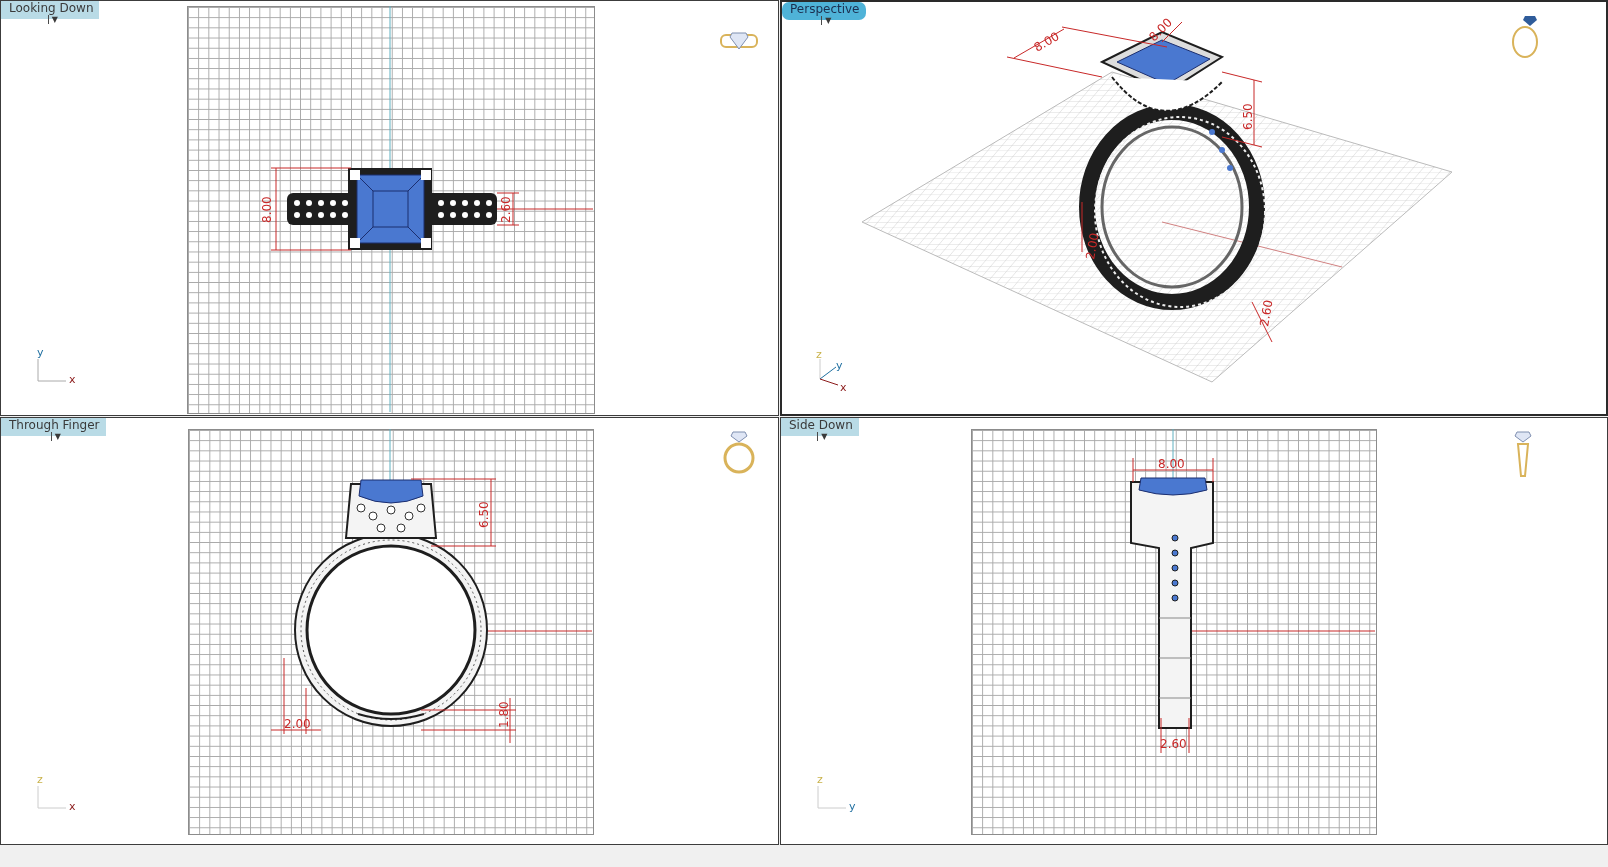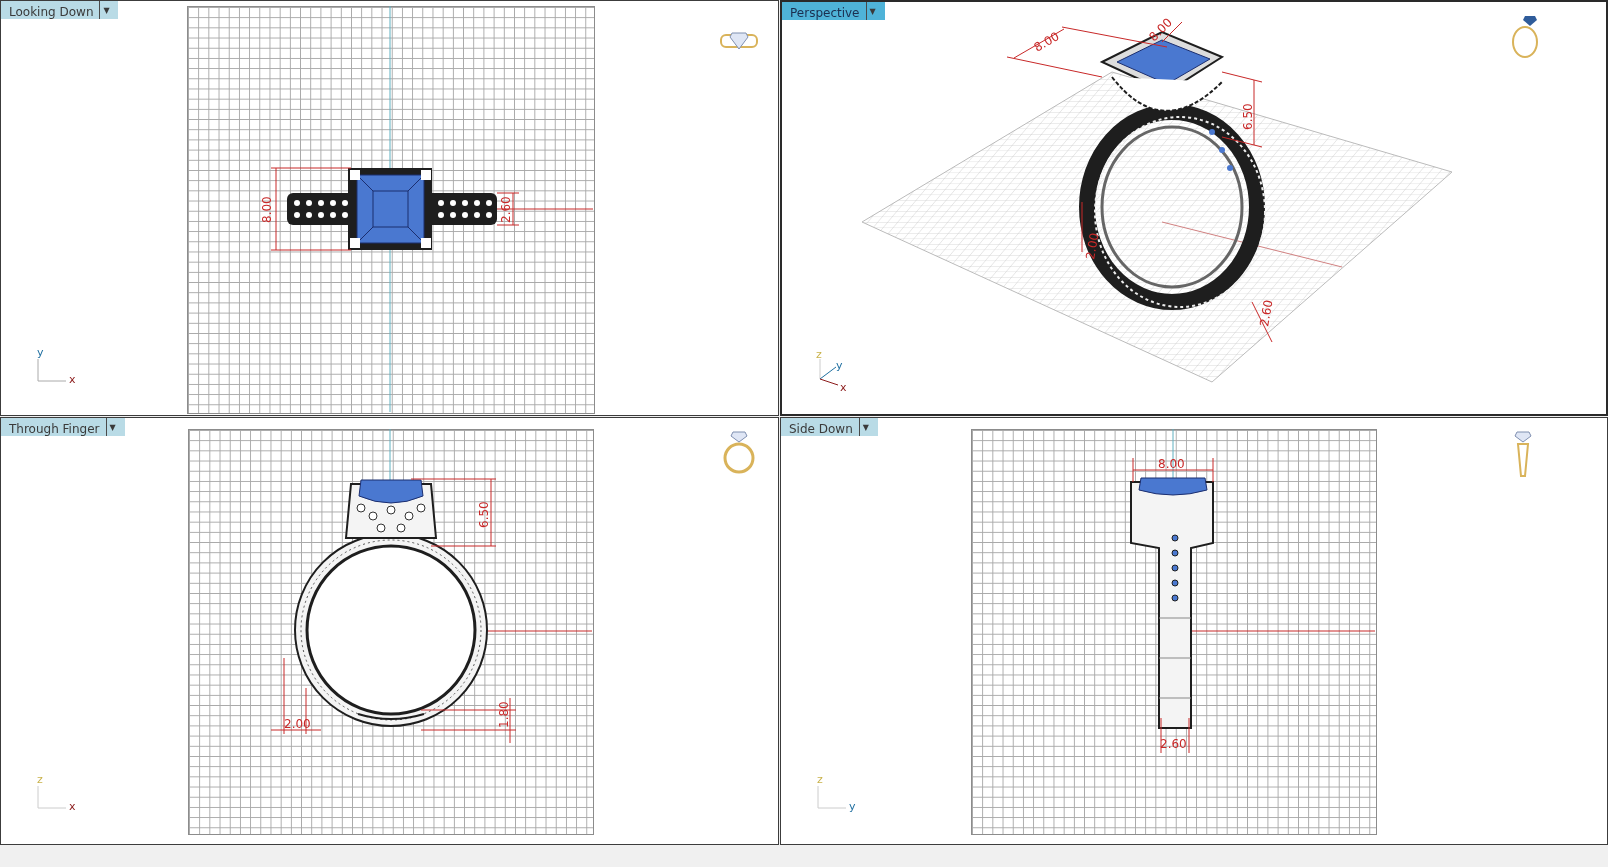--- a/index.html
+++ b/index.html
@@ -1,20 +1,20 @@
 <!DOCTYPE html>
 <html><head>
 <meta charset="utf-8">
 <style>
   html,body{margin:0;padding:0;}
   body{width:1608px;height:867px;background:#f0f0f0;position:relative;overflow:hidden;font-family:"DejaVu Sans",sans-serif;}
   .vp{position:absolute;background:#fff;border:1px solid #3c3c3c;box-sizing:border-box;overflow:hidden;}
   .vp.active{border:2px solid #2a2a2a;}
-  .vp-tab{position:absolute;left:0;top:0;height:18px;display:flex;align-items:flex-end;font-size:12px;color:#3a3a3a;background:#b9dbe6;padding:0 6px 0 8px;z-index:5;}
-  .vp.active .vp-tab{background:#4fb3d8;color:#1b2e4f;}
+  .vp-tab{position:absolute;left:0;top:0;height:18px;display:flex;align-items:center;font-size:12px;color:#3a3a3a;background:#b9dbe6;padding:0 0 0 8px;z-index:5;flex-direction:column;}
+  .vp.active .vp-tab{background:#4fb3d8;color:#1b2e4f;border-radius:7px;}
   .vp-tab .lbl{padding-right:6px;}
   .vp-tab .dd{width:12px;height:18px;border-left:1px solid #4a4a4a;display:flex;align-items:center;justify-content:center;font-size:8px;color:#3a3a3a;}
   .grid{position:absolute;border:1px solid #8c8c8c;background-color:#fff;
     background-image:linear-gradient(to right,#a8a8a8 1px,transparent 1px),linear-gradient(to bottom,#a8a8a8 1px,transparent 1px);
     background-size:10.2px 10.2px;}
   .axis-icon{position:absolute;}
   .view-icon{position:absolute;}
   svg{position:absolute;left:0;top:0;}
   .dimtext{font-family:"DejaVu Sans",sans-serif;font-size:12px;fill:#c82828;}
 </style>

